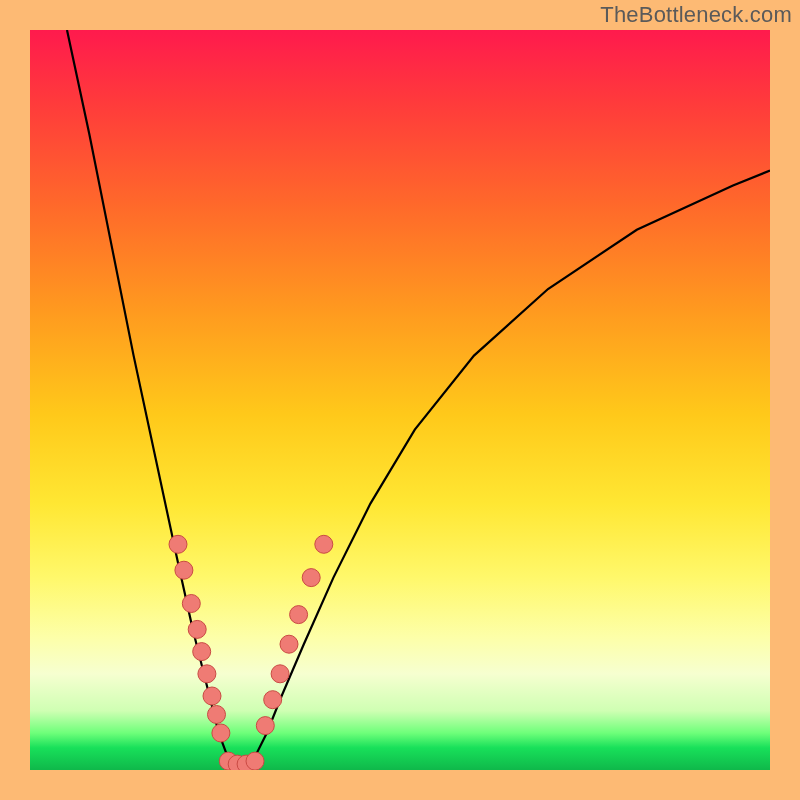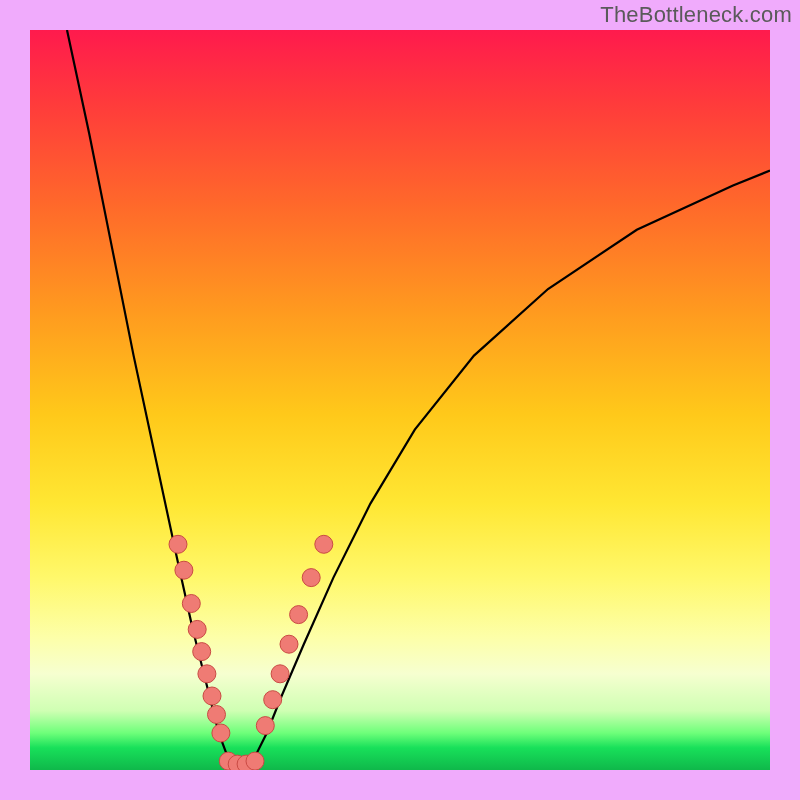--- a/index.html
+++ b/index.html
@@ -7,21 +7,21 @@
     padding: 0;
     width: 800px;
     height: 800px;
     overflow: hidden;
     background: #000;
     font-family: Arial, Helvetica, sans-serif;
   }
   .frame {
     position: absolute;
     inset: 0;
-    background: #f0abfc;
+    background: #fdba74;
   }
   .plot {
     position: absolute;
     left: 30px;
     top: 30px;
     width: 740px;
     height: 740px;
     
     background: linear-gradient(
       to bottom,

